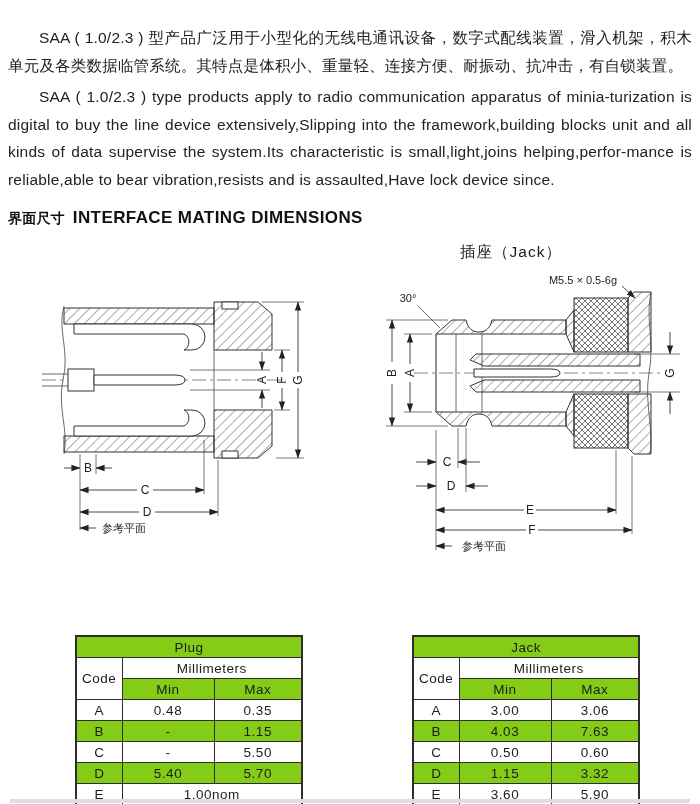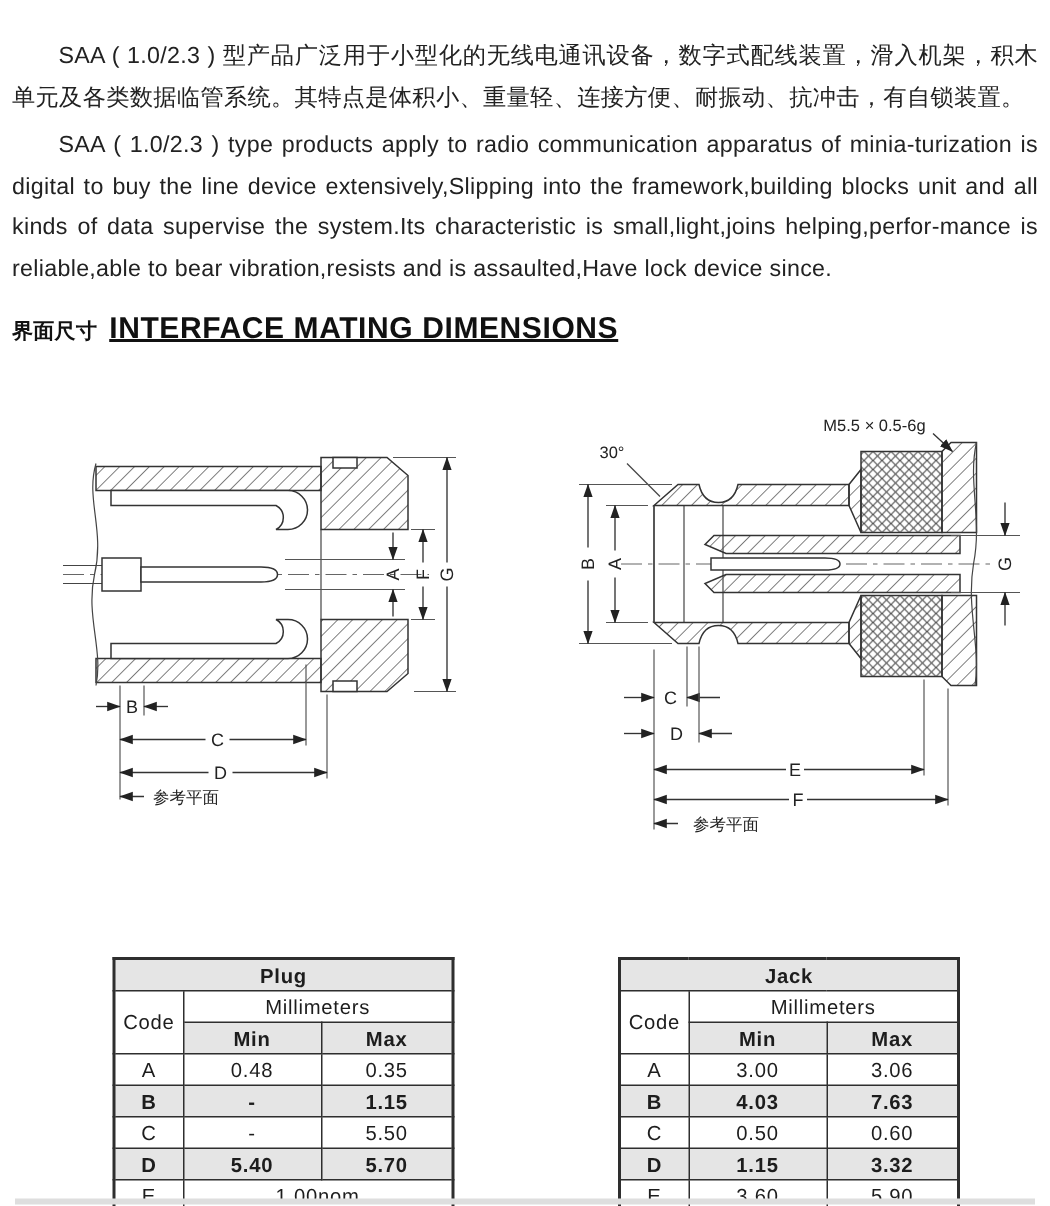--- a/index.html
+++ b/index.html
@@ -6,59 +6,60 @@
   .page{
     position:relative;width:700px;height:804px;background:#ffffff;
     font-family:"Liberation Sans","DejaVu Sans",sans-serif;color:#1c1c1c;
     overflow:hidden;margin:0 auto;
   }
   .textblock{padding:20px 8px 0 8px;}
   p.para{margin:4px 0 0 0;font-size:15.5px;line-height:27.5px;text-align:justify;
     text-indent:2em;letter-spacing:0.2px;color:#222;}
   h2.section-heading{margin:15px 0 0 8px;font-size:16px;color:#111;letter-spacing:0.2px;}
   h2 .h-cn{font-weight:bold;font-size:14px;margin-right:8px;}
-  h2 .h-en{font-weight:bold;font-size:20px;letter-spacing:0.4px;text-decoration:underline;}
+  h2 .h-en{font-weight:bold;font-size:17px;letter-spacing:0.4px;}
   .figures{position:relative;height:345px;margin-top:4px;}
   .figure-title{position:absolute;font-size:15.5px;color:#1a1a1a;text-align:center;letter-spacing:1px;}
   #plug-title{left:58px;top:10px;width:140px;}
   #jack-title{left:436px;top:10px;width:150px;}
   .drawing{position:absolute;}
   #plug-svg{left:40px;top:56px;}
   #jack-svg{left:378px;top:36px;}
   svg text{font-family:"Liberation Sans","DejaVu Sans",sans-serif;font-size:12px;fill:#222;}
   svg text.small{font-size:11px;}
   .cl{stroke:#666;stroke-width:0.8;stroke-dasharray:14 4 3 4;fill:none;}
   .ext{stroke:#555;stroke-width:0.8;fill:none;}
   .dim{stroke:#333;stroke-width:0.9;fill:none;}
   .out{stroke:#333;stroke-width:1.1;fill:none;}
   .wht{fill:#ffffff;stroke:#333;stroke-width:1;}
   .thin{stroke:#444;stroke-width:0.8;fill:none;}
   .tables{display:flex;margin-top:58px;padding-left:75px;gap:109px;}
   table.dim-table{border-collapse:collapse;table-layout:fixed;width:226px;
     font-size:13.5px;color:#1d1d1d;text-align:center;border:2px solid #2e2e2e;}
   .dim-table th,.dim-table td{border:1px solid #2e2e2e;height:20px;padding:0;
     font-weight:normal;letter-spacing:0.5px;background:#fff;}
-  .dim-table .shade{background:#e5e5e5;font-weight:bold;}
+  .dim-table .shade{background:#84cc16;}
   .bottom-strip{position:absolute;left:10px;right:10px;bottom:1px;height:4px;background:#dedede;}
 </style>
 </head>
 <body>
 
 <div class="page">
 
   <div class="textblock">
     <p class="para">SAA ( 1.0/2.3 ) 型产品广泛用于小型化的无线电通讯设备，数字式配线装置，滑入机架，积木单元及各类数据临管系统。其特点是体积小、重量轻、连接方便、耐振动、抗冲击，有自锁装置。</p>
     <p class="para">SAA ( 1.0/2.3 ) type products apply to radio communication apparatus of minia-turization is digital to buy the line device extensively,Slipping into the framework,building blocks unit and all kinds of data supervise the system.Its characteristic is small,light,joins helping,perfor-mance is reliable,able to bear vibration,resists and is assaulted,Have lock device since.</p>
   </div>
 
   <h2 class="section-heading">
     <span class="h-cn">界面尺寸</span><span class="h-en">INTERFACE MATING DIMENSIONS</span>
   </h2>
 
   <div class="figures">
+    <div class="figure-title" id="jack-title">插座（Jack）</div>
 
     <svg id="plug-svg" class="drawing" width="265" height="250" viewBox="0 0 265 250">
       <defs>
         <pattern id="hp" width="7" height="7" patternUnits="userSpaceOnUse" patternTransform="rotate(45)">
           <line x1="0" y1="0" x2="0" y2="7" stroke="#555" stroke-width="1"></line>
         </pattern>
         <marker id="ap" viewBox="0 0 10 9" refX="9.5" refY="4.5" markerWidth="10" markerHeight="9" orient="auto">
           <path d="M0,1 L10,4.5 L0,8 Z" fill="#222"></path>
         </marker>
       </defs>

